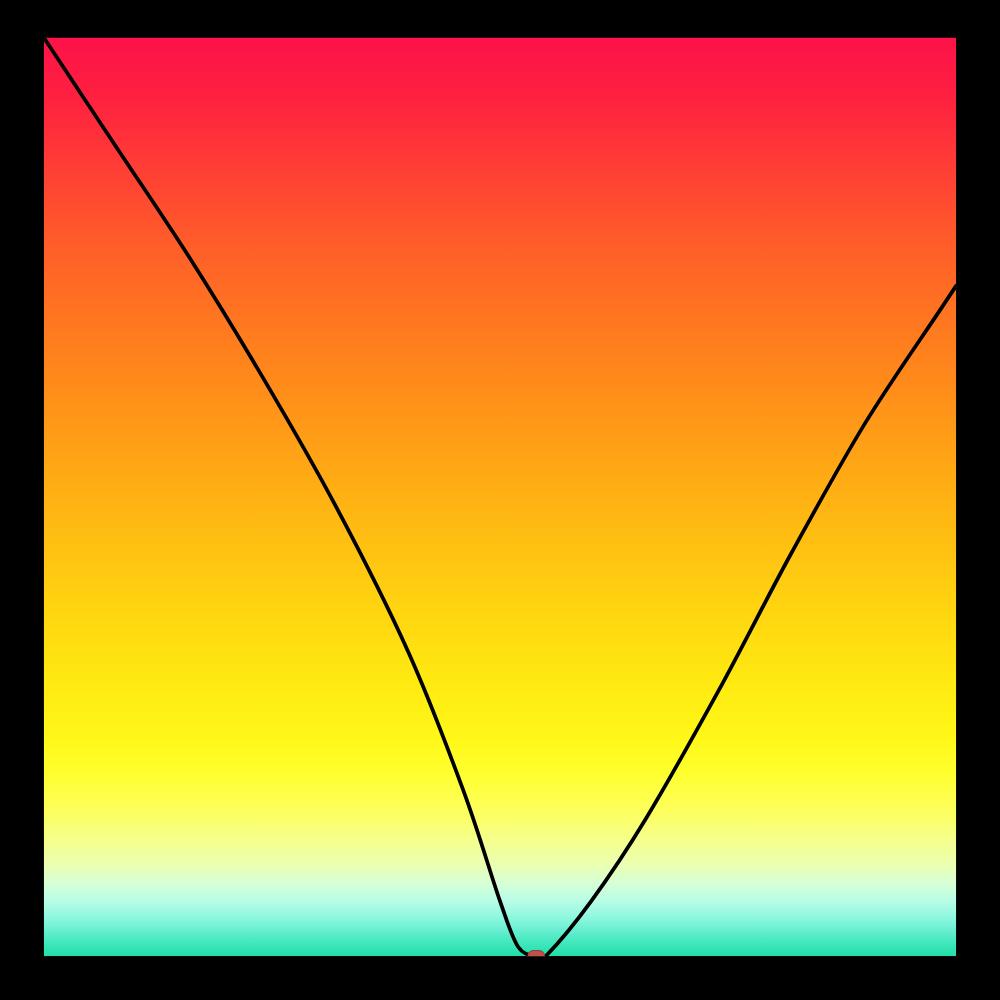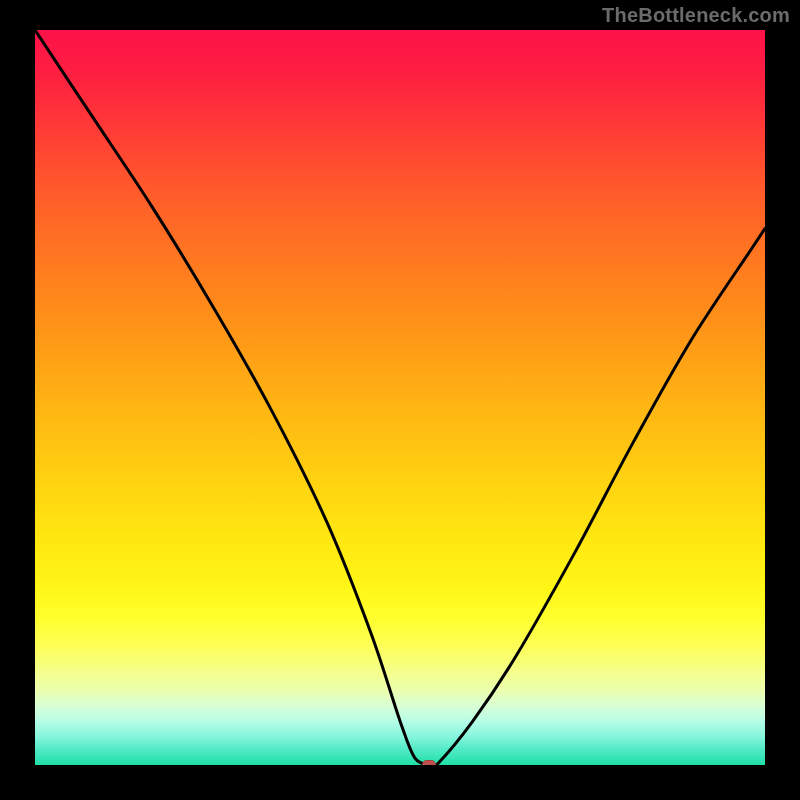--- a/index.html
+++ b/index.html
@@ -76,21 +76,20 @@
     transform: translate(-50%, -50%);
     z-index: 3;
     box-shadow: 0 0 0 0.5px rgba(0,0,0,0.3) inset;
   }
 </style>
 </head>
 <body>
 
 <div class="frame">
 
-  <div class="watermark">TheBottleneck.com</div>
 
   <div class="plot-area">
     <div class="gradient"></div>
 
     <svg class="curve" viewBox="0 0 730 735" preserveAspectRatio="none">
       <path id="curve-path" fill="none" stroke="#000" stroke-width="3" stroke-linecap="round" stroke-linejoin="round" d="M 0.0 0.0 C 9.7 14.7, 38.9 58.8, 58.4 88.2 C 77.9 117.6, 97.3 145.8, 116.8 176.4 C 136.3 207.0, 155.7 238.9, 175.2 271.9 C 194.7 305.0, 214.1 338.1, 233.6 374.9 C 253.1 411.6, 275.0 454.5, 292.0 492.4 C 309.0 530.4, 323.6 569.6, 335.8 602.7 C 348.0 635.8, 357.7 670.1, 365.0 690.9 C 372.3 711.7, 374.7 720.3, 379.6 727.6 C 384.5 735.0, 390.6 733.8, 394.2 735.0 C 397.9 736.2, 394.2 742.4, 401.5 735.0 C 408.8 727.6, 424.6 709.3, 438.0 690.9 C 451.4 672.5, 464.8 652.9, 481.8 624.8 C 498.8 596.6, 520.7 557.4, 540.2 521.9 C 559.7 486.3, 579.1 447.1, 598.6 411.6 C 618.1 376.1, 637.5 340.6, 657.0 308.7 C 676.5 276.9, 703.2 238.9, 715.4 220.5 C 727.6 202.1, 727.6 202.1, 730.0 198.5"></path>
     </svg>
 
     <div class="marker" id="marker" style="left: 394.2px; top: 735px;"></div>
   </div>

